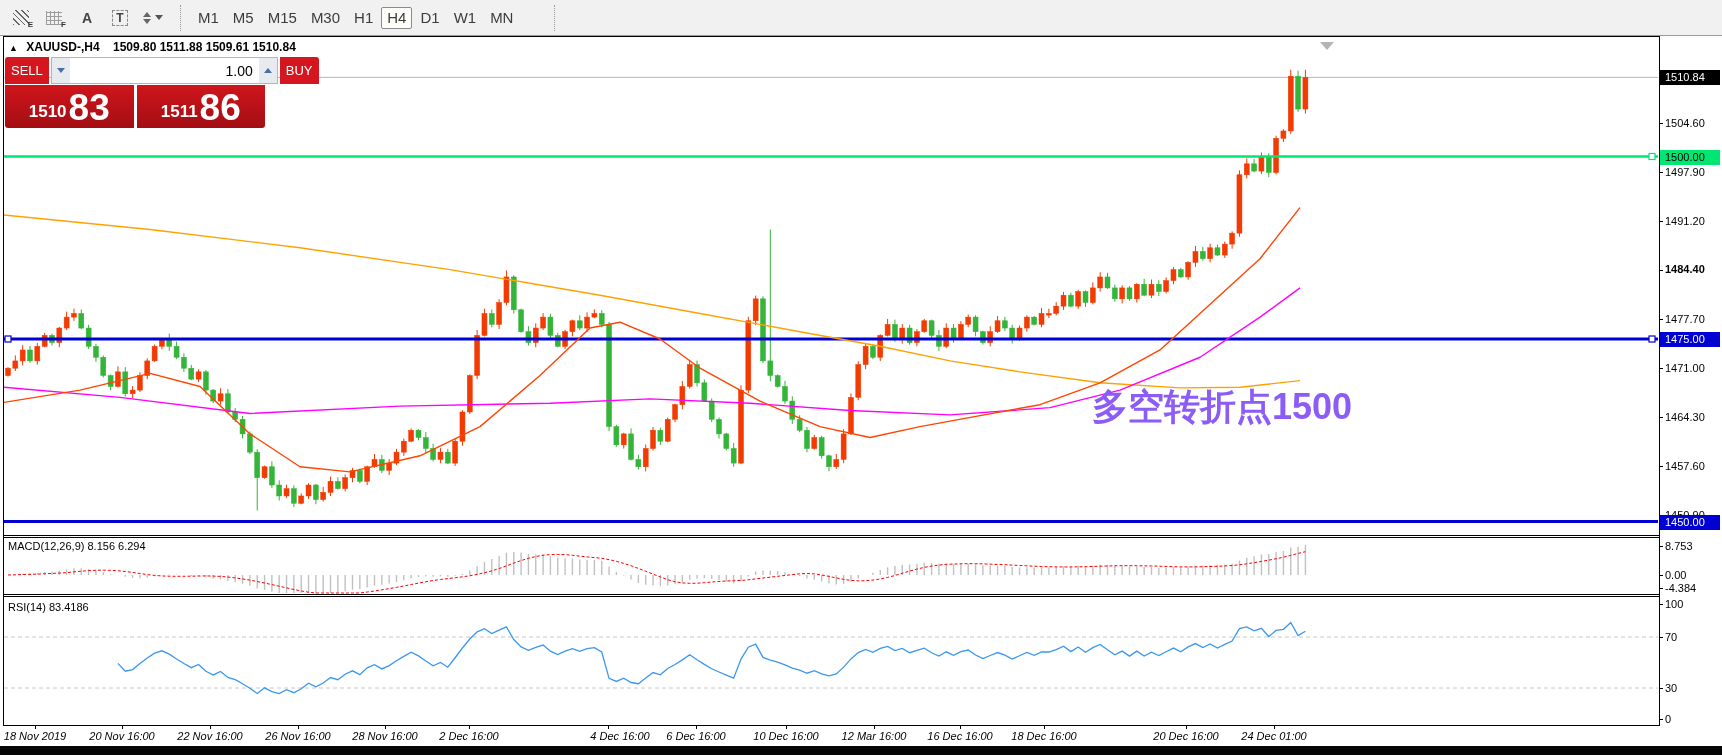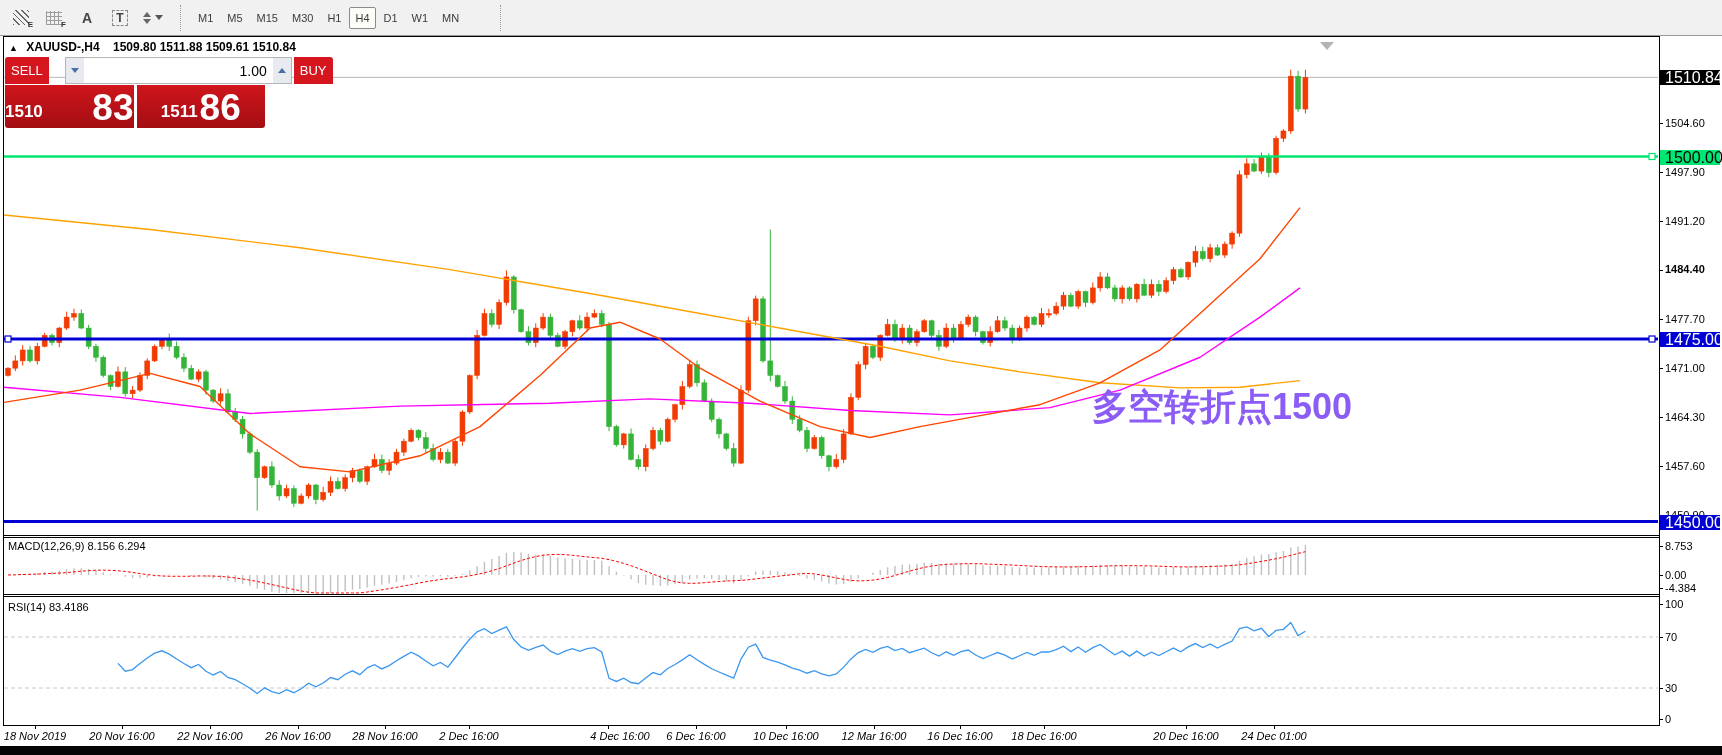--- a/index.html
+++ b/index.html
@@ -16,55 +16,55 @@
            repeating-linear-gradient(90deg,#888 0 1px,transparent 1px 4px);opacity:.8;}
   .sub-letter{position:absolute;right:2px;bottom:1px;font-size:8px;font-weight:bold;color:#333;}
   .big-letter{font-size:14px;font-weight:bold;color:#444;}
   .t-boxed{font-size:12px;font-weight:bold;color:#444;border:1px dashed #888;padding:0 3px;line-height:14px;}
   .tri{width:0;height:0;display:inline-block;}
   .tri-up{border-left:4px solid transparent;border-right:4px solid transparent;border-bottom:5px solid #666;}
   .tri-dn{border-left:4px solid transparent;border-right:4px solid transparent;border-top:5px solid #666;}
   .caret{border-left:4px solid transparent;border-right:4px solid transparent;border-top:5px solid #555;margin-left:4px;}
   .sep{width:1px;height:26px;border-left:1px dotted #9a9a9a;margin:0 9px;}
   .tf-wrap{display:flex;align-items:center;}
-  .tf-btn{min-width:24px;height:22px;font-size:11px;color:#3c3c3c;background:transparent;border:1px solid transparent;
+  .tf-btn{min-width:24px;height:22px;font-size:15px;color:#3c3c3c;background:transparent;border:1px solid transparent;
           padding:0 5px;margin:0 1px;font-family:inherit;border-radius:2px;}
   .tf-btn.active{background:#fdfdf8;border:1px solid #8a8a8a;}
 
   
   .bline{position:absolute;background:#000;z-index:2;}
 
   
   .chart-title{position:absolute;left:9px;top:40px;font-size:12px;font-weight:bold;color:#000;z-index:5;white-space:nowrap;}
   .chart-title .arrow{font-size:9px;margin-right:5px;}
 
   
   .trade-panel{position:absolute;left:5px;top:57px;width:260px;z-index:5;}
   .tp-row1{display:flex;height:27px;}
   .tp-sell,.tp-buy{width:63px;background:#d5161e;color:#fff;font-size:13px;display:flex;align-items:center;justify-content:center;
                    border:none;font-family:inherit;}
   .tp-sell{border-radius:3px 0 0 0;}
   .tp-buy{border-radius:0 3px 0 0;margin-left:2px;}
-  .tp-spin{flex:1;display:flex;background:#fff;border:1px solid #b5b5b5;box-sizing:border-box;margin-left:16px;justify-content:space-between;}
+  .tp-spin{flex:1;display:flex;background:#fff;border:1px solid #b5b5b5;box-sizing:border-box;margin-left:2px;justify-content:space-between;}
   .tp-spin-btn{width:18px;background:#e7ebf0;border:none;display:flex;align-items:center;justify-content:center;padding:0;}
   .tri-blue-dn{border-left:4px solid transparent;border-right:4px solid transparent;border-top:5px solid #4a6fa5;}
   .tri-blue-up{border-left:4px solid transparent;border-right:4px solid transparent;border-bottom:5px solid #4a6fa5;}
   .tp-input{flex:1;border:none;font-size:14px;text-align:right;padding-right:6px;font-family:inherit;color:#000;min-width:10px;}
   .tp-row2{display:flex;margin-top:1px;height:43px;}
   .tp-quote{flex:1;background:linear-gradient(#cf151c,#a30e13);color:#fff;display:flex;align-items:flex-end;
             justify-content:center;padding-bottom:3px;}
-  .tp-quote:first-child{margin-right:3px;border-radius:0 0 0 3px;justify-content:space-between;}
+  .tp-quote:first-child{margin-right:3px;border-radius:0 0 0 3px;}
   .tp-quote:last-child{border-radius:0 0 3px 0;}
   .q-main{font-size:17px;font-weight:bold;margin-bottom:3px;}
   .q-pips{font-size:37px;font-weight:bold;line-height:34px;margin-left:2px;}
 
   
   .pa-label{position:absolute;left:1665px;font-size:11px;color:#000;height:13px;line-height:13px;z-index:4;}
   .pa-tick{position:absolute;left:1659px;width:4px;height:1px;background:#000;z-index:4;}
-  .badge{position:absolute;left:1660px;width:60px;height:15px;font-size:16px;line-height:15px;padding-left:5px;
+  .badge{position:absolute;left:1660px;width:60px;height:15px;font-size:11px;line-height:15px;padding-left:5px;
          box-sizing:border-box;z-index:5;}
   .badge.current{background:#000;color:#fff;}
   .badge.green{background:#00e673;color:#000;}
   .badge.blue{background:#0000d4;color:#fff;}
   .ta-label{position:absolute;top:730px;font-size:11px;color:#000;transform:translateX(-50%);white-space:nowrap;z-index:4;font-style:italic;}
   .ta-tick{position:absolute;top:725px;width:1px;height:4px;background:#000;z-index:4;}
 
   .ind-label{position:absolute;font-size:11px;color:#000;z-index:4;}
   #macd-label{left:8px;top:540px;}
   #rsi-label{left:8px;top:601px;}

